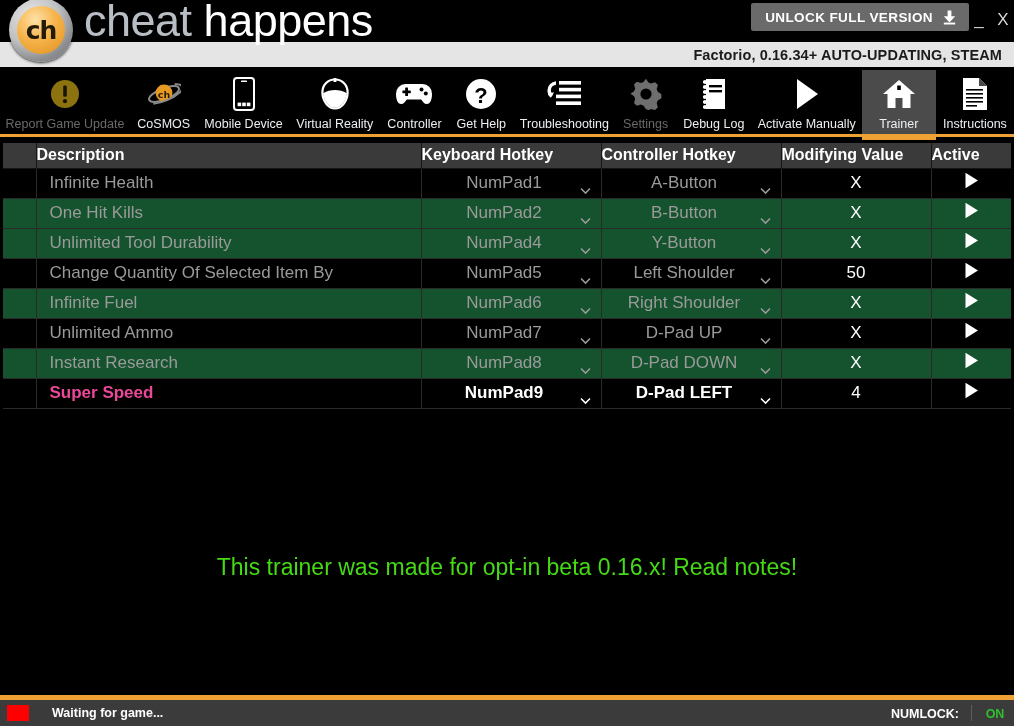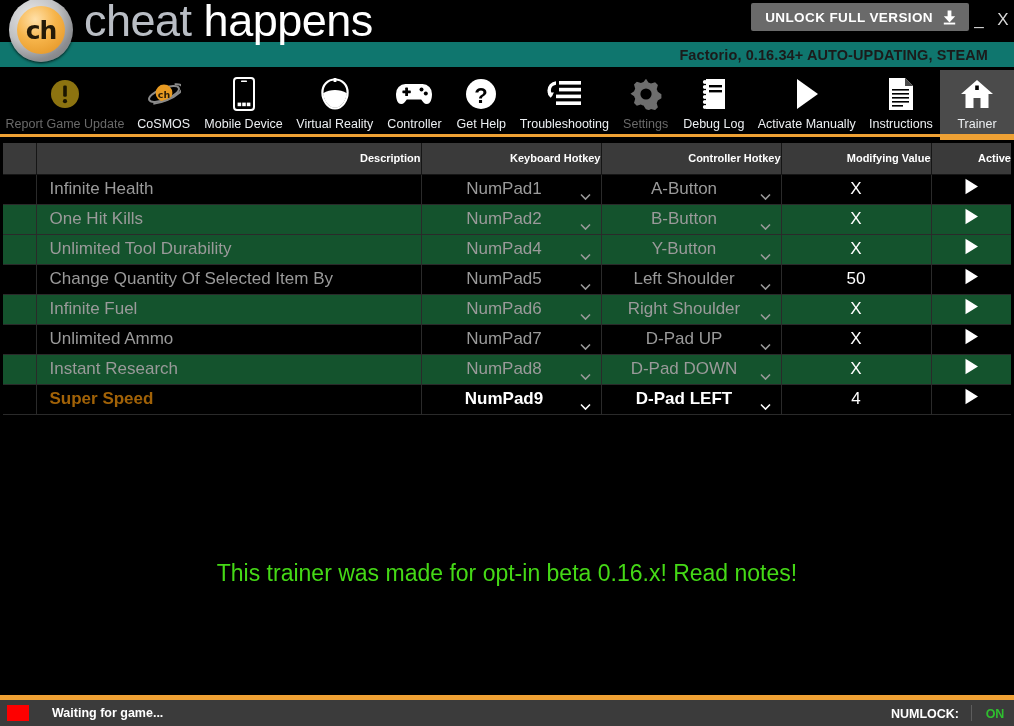--- a/index.html
+++ b/index.html
@@ -48,23 +48,23 @@
     position:absolute; top:8px; width:22px; height:24px;
     color:#d8d8d8; font-size:17px; font-weight:300;
     display:flex; align-items:center; justify-content:center; cursor:pointer;
     font-family:"Liberation Sans", sans-serif;
   }
   .win-min{ right:24px; align-items:flex-end; padding-bottom:2px; }
   .win-close{ right:0px; }
 
   
   .gamebar{
-    flex:0 0 25px; height:25px; background:#0f766e;
+    flex:0 0 25px; height:25px; background:#e5e5e5;
     display:flex; align-items:center; justify-content:flex-end;
-    padding-right:26px;
+    padding-right:12px;
   }
   .gamebar span{
     color:#1b1b1b; font-size:14.5px; font-weight:bold; letter-spacing:.1px;
   }
 
   
   .toolbar{
     flex:0 0 70px; height:70px; background:#000;
     display:flex; align-items:flex-end; position:relative;
   }
@@ -86,22 +86,22 @@
   .tool.first{ min-width:74px; padding:4px 0 0 0; }
   .toolbar-underline{
     position:absolute; left:0; right:0; bottom:0; height:3px; background:#efa134;
   }
   .gap-strip{ flex:0 0 6px; background:#000; }
 
   
   .table-wrap{ padding:0 3px; background:#000; }
   .grid{ width:1008px; border-collapse:collapse; table-layout:fixed; }
   .grid th{
-    background:#3a3a3a; color:#fff; font-size:11px; font-weight:bold;
-    height:31px; text-align:right; border-right:1px solid #151515;
+    background:#3a3a3a; color:#fff; font-size:16px; font-weight:bold;
+    height:25px; text-align:left; border-right:1px solid #151515;
     border-bottom:1px solid #151515;
   }
   .grid th.c-toggle{ border-right:1px solid #151515; }
   .grid td{
     border-right:1px solid #2a2a2a; border-bottom:1px solid #2a2a2a;
     height:30px; font-size:17px;
   }
   .grid tr.odd td{ background:#000000; }
   .grid tr.even td{ background:#14532d; }
   .c-toggle{ width:33px; }
@@ -110,21 +110,21 @@
   .c-ct{ width:180px; }
   .c-mv{ width:150px; }
   .c-ac{ width:80px; }
 
   .dot{
     width:15px; height:15px; border-radius:50%;
     background:radial-gradient(circle at 35% 30%, #a6a6a6 0%, #8d8d8d 60%, #7a7a7a 100%);
     margin:0 auto;
   }
   .desc-cell{ padding-left:13px; color:#9a9a9a; text-align:left; }
-  tr.hot .desc-cell{ color:#a16207; font-weight:bold; }
+  tr.hot .desc-cell{ color:#ec4899; font-weight:bold; }
   .select-cell{ position:relative; text-align:center; color:#9a9a9a; padding-right:14px; cursor:pointer; }
   tr.hot .select-cell{ color:#ffffff; font-weight:bold; }
   .chev{
     position:absolute; right:10px; top:50%; transform:translateY(-50%);
     width:11px; height:7px;
   }
   .mv-cell{ text-align:center; color:#ffffff; }
   .ac-cell{ text-align:center; }
   .play-tri{ display:inline-block; vertical-align:middle; }
 
@@ -297,44 +297,44 @@
         <span class="lb">Debug Log</span>
       </div>
       <div class="tool">
         <span class="ic">
           <svg width="26" height="32" viewBox="0 0 26 32">
             <path d="M3 1 L24 16 L3 31 Z" fill="#ffffff"></path>
           </svg>
         </span>
         <span class="lb">Activate Manually</span>
       </div>
+      <div class="tool active first">
+        <span class="ic">
+          <svg width="34" height="32" viewBox="0 0 34 32">
+            <path d="M17 2 L33 16 L28.5 16 L28.5 30 L20.5 30 L20.5 20 L13.5 20 L13.5 30 L5.5 30 L5.5 16 L1 16 Z" fill="#ffffff"></path>
+            <rect x="15.2" y="7.5" width="3.6" height="4.5" fill="#000"></rect>
+          </svg>
+        </span>
+        <span class="lb">Trainer</span>
+      </div>
       <div class="tool">
         <span class="ic">
           <svg width="28" height="34" viewBox="0 0 28 34">
             <path d="M2 1 L18 1 L26 9 L26 33 L2 33 Z" fill="#ffffff"></path>
             <path d="M18 1 L26 9 L18 9 Z" fill="#4a4a4a"></path>
             <g fill="#000">
               <rect x="5" y="12" width="17" height="1.6"></rect>
               <rect x="5" y="16" width="17" height="1.6"></rect>
               <rect x="5" y="20" width="17" height="1.6"></rect>
               <rect x="5" y="24" width="17" height="1.6"></rect>
               <rect x="5" y="28" width="11" height="1.6"></rect>
             </g>
           </svg>
         </span>
         <span class="lb">Instructions</span>
-      </div>
-      <div class="tool active first">
-        <span class="ic">
-          <svg width="34" height="32" viewBox="0 0 34 32">
-            <path d="M17 2 L33 16 L28.5 16 L28.5 30 L20.5 30 L20.5 20 L13.5 20 L13.5 30 L5.5 30 L5.5 16 L1 16 Z" fill="#ffffff"></path>
-            <rect x="15.2" y="7.5" width="3.6" height="4.5" fill="#000"></rect>
-          </svg>
-        </span>
-        <span class="lb">Trainer</span>
       </div>
   <div class="toolbar-underline"></div>
     </div>
   <div class="gap-strip"></div>
 
   <div class="table-wrap">
     <table class="grid">
       <thead>
         <tr>
           <th class="c-toggle"></th>

